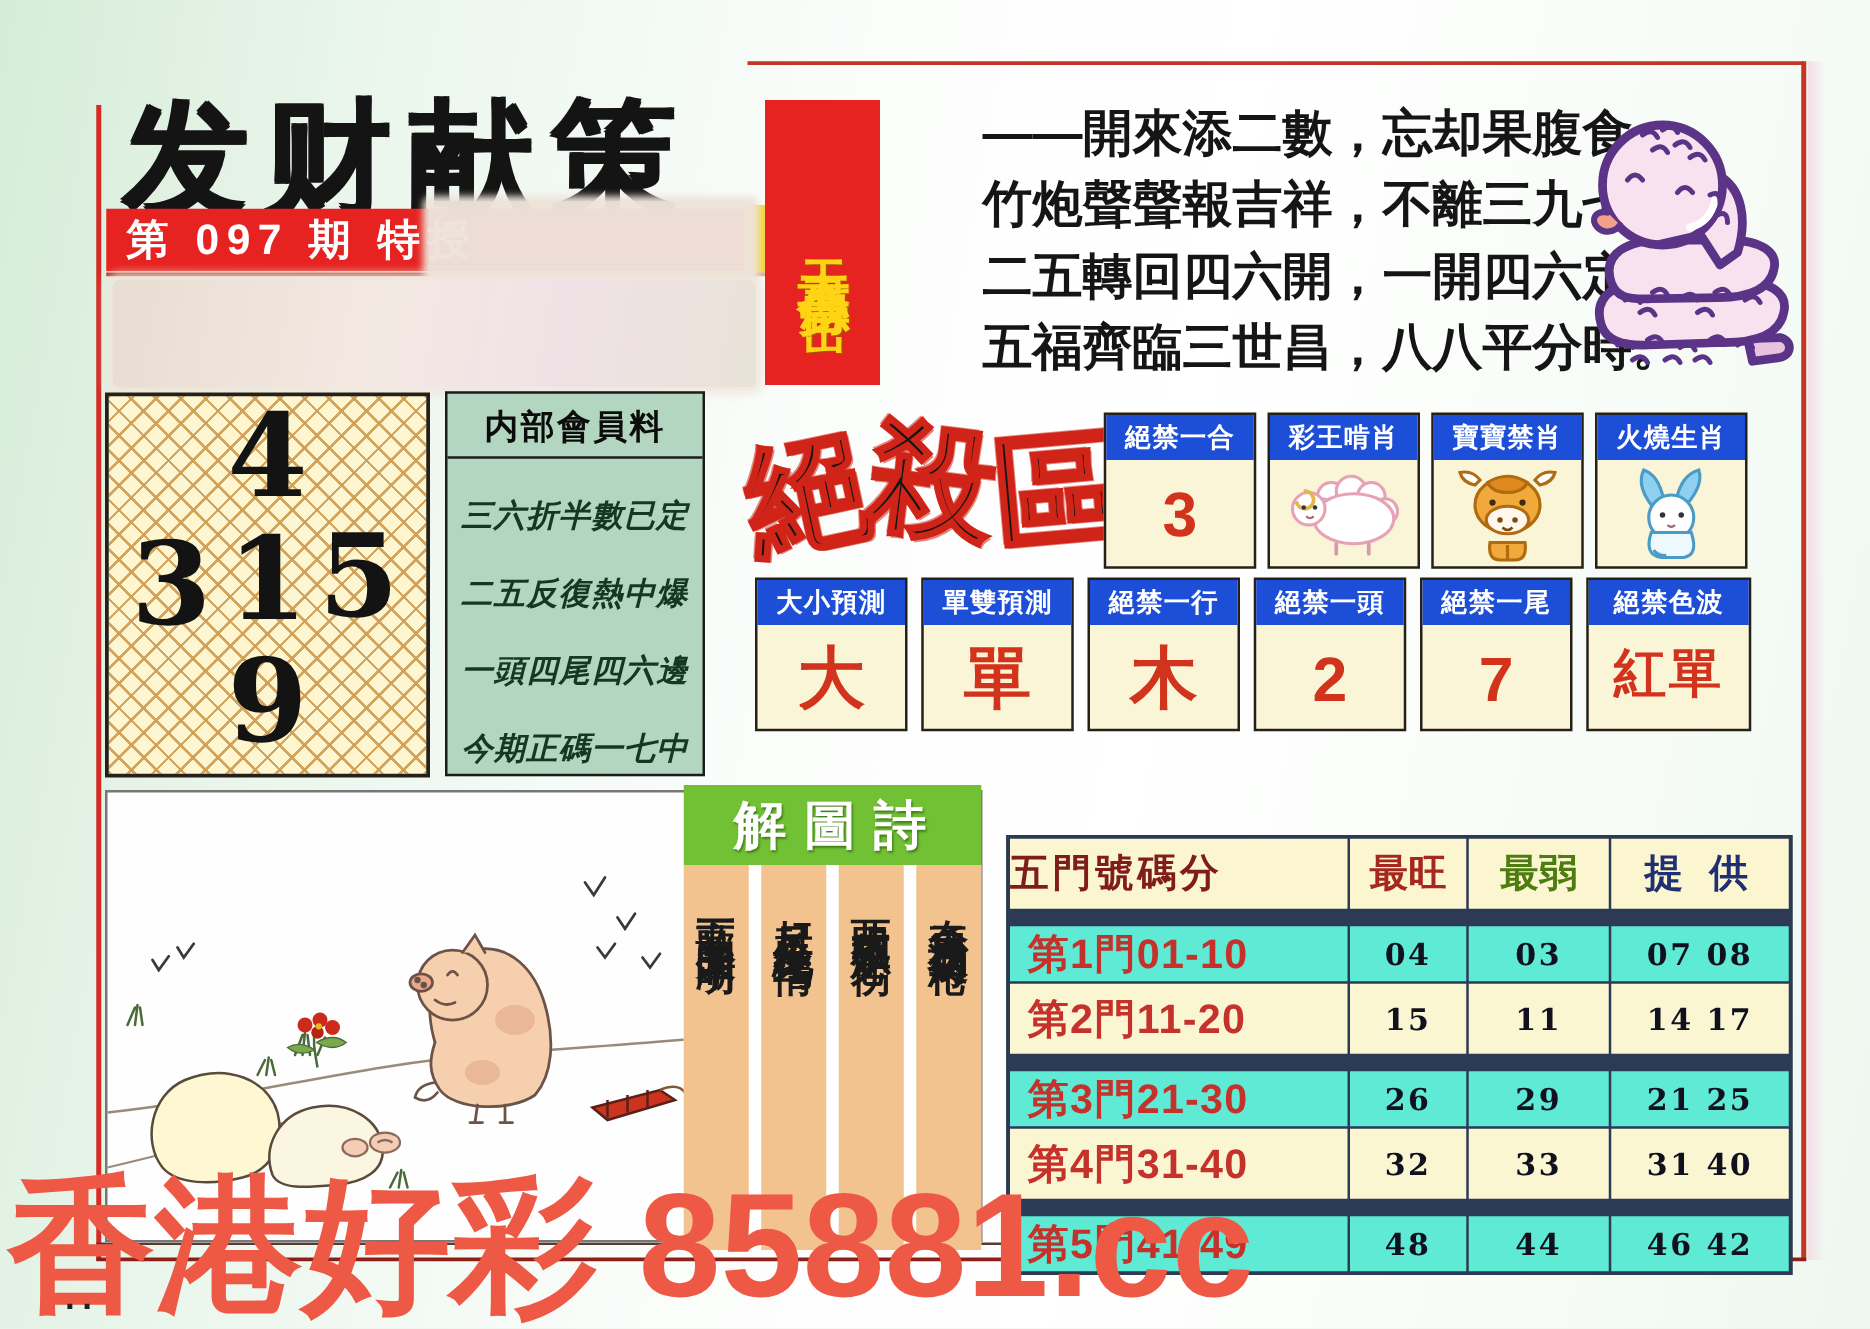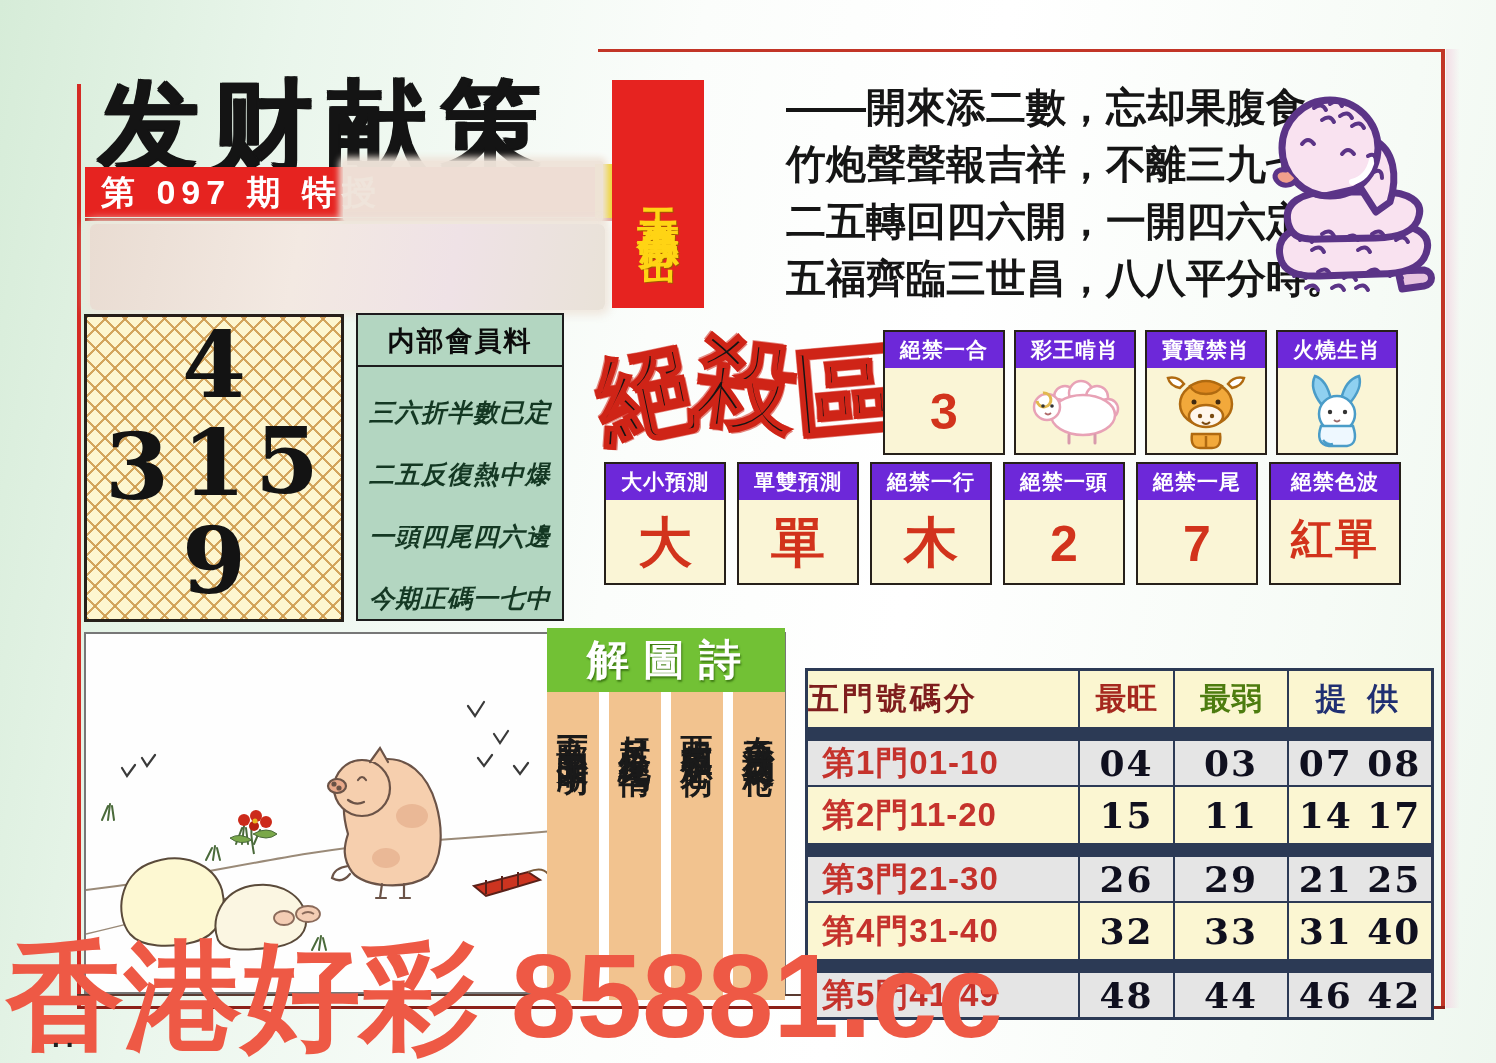--- a/index.html
+++ b/index.html
@@ -70,21 +70,21 @@
   .killzone span{font-family:"Liberation Serif",serif;font-size:100px;font-weight:900;
     color:#141414;-webkit-text-stroke:2.5px #cf2417;
     text-shadow:2px 2px 0 rgba(207,36,23,.55),-2px -2px 0 rgba(207,36,23,.55);}
   .kz1{transform:rotate(-12deg) translateY(6px);}
   .kz2{transform:rotate(7deg) translateY(-4px);}
   .kz3{transform:rotate(-5deg) translateY(4px);}
 
   
   .cell{position:absolute;width:122px;box-sizing:border-box;border:2px solid #26201a;
     background:#faf5d6;}
-  .cell .chd{background:#6d28d9;color:#ffffff;font-size:21px;font-weight:700;
+  .cell .chd{background:#1d4ed8;color:#ffffff;font-size:21px;font-weight:700;
     text-align:center;line-height:36px;height:36px;letter-spacing:1px;white-space:nowrap;
     font-family:"Liberation Serif",serif;}
   .cell .cval{display:flex;align-items:center;justify-content:center;color:#d2331c;}
   .r1{top:330px;height:125px;}
   .r2{top:462px;height:123px;}
   .cval.big{font-size:54px;font-weight:700;height:87px;}
   .cval.num{font-size:50px;font-weight:700;height:87px;font-family:"Liberation Sans",sans-serif;}
   .cval.two{font-size:42px;font-weight:700;height:77px;letter-spacing:2px;}
   .cval.animal{height:87px;}
 
@@ -93,25 +93,25 @@
     letter-spacing:3px;text-shadow:1px 1px 0 #db1283;}
   .hot-table{left:805px;top:668px;display:grid;
     grid-template-columns:270px 93px 112px 142px;grid-auto-rows:56px;
     border:3px solid #2c3a55;background:#2c3a55;grid-gap:2px;}
   .hot-table>div{display:flex;align-items:center;justify-content:center;}
   .th{background:#fbf6d0;font-weight:700;}
   .th.c0{color:#7f1d1d;font-size:31px;letter-spacing:3px;justify-content:flex-start;}
   .th.c1{color:#a5281e;font-size:31px;}
   .th.c2{color:#4d7c0f;font-size:31px;}
   .th.c3{color:#202f72;font-size:31px;letter-spacing:6px;}
-  .rowA{background:#e5e5e5;margin-top:12px;}
+  .rowA{background:#5eead4;margin-top:12px;}
   .rowB{background:#fbf6d2;}
   .tlabel{color:#c5322c;font-size:33px;font-weight:700;justify-content:flex-start!important;
     padding-left:14px;letter-spacing:1px;}
-  .tnum{font-family:"DejaVu Serif",serif;font-size:36px;font-weight:700;color:#10101f;
+  .tnum{font-family:"DejaVu Serif",serif;font-size:24px;font-weight:700;color:#10101f;
     letter-spacing:2px;}
 
   
   .sketch{left:84px;top:632px;width:702px;height:362px;background:#fefefe;
     border:2px solid #777;box-sizing:border-box;}
 
   
   .pp-head{left:547px;top:628px;width:238px;height:64px;background:#72c135;
     display:flex;align-items:center;justify-content:center;z-index:5;}
   .pp-head span{color:#ffffff;font-family:"Liberation Serif",serif;font-size:42px;

